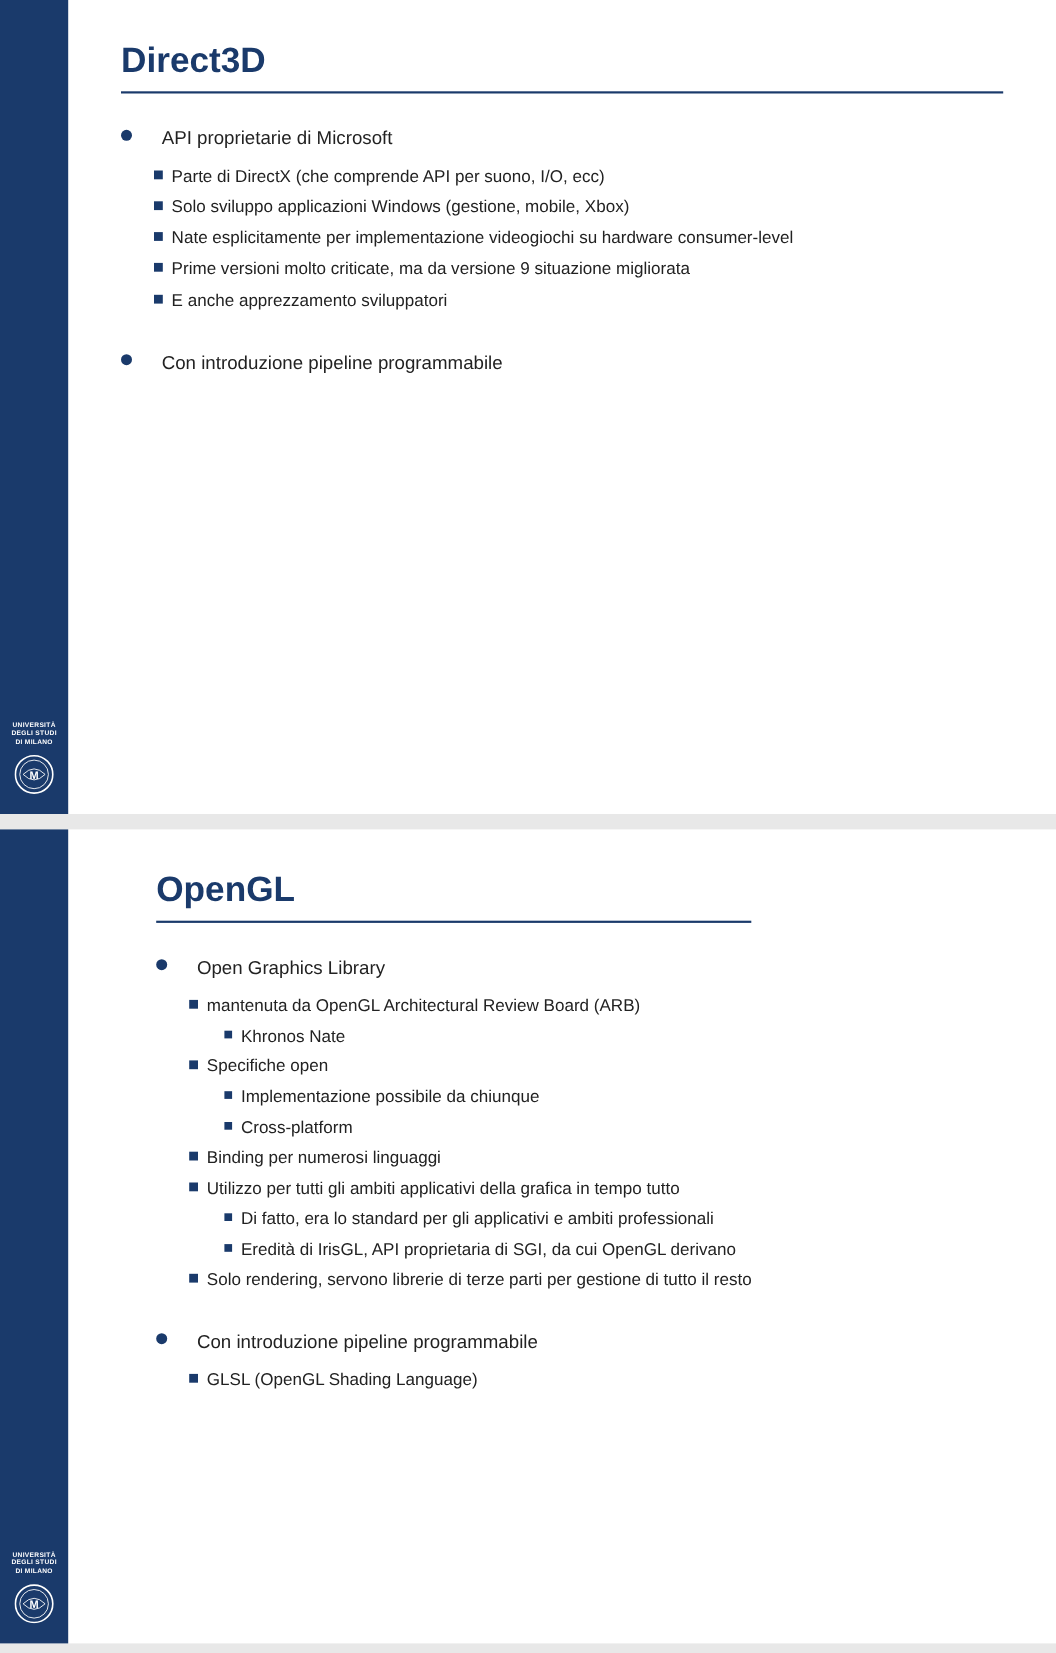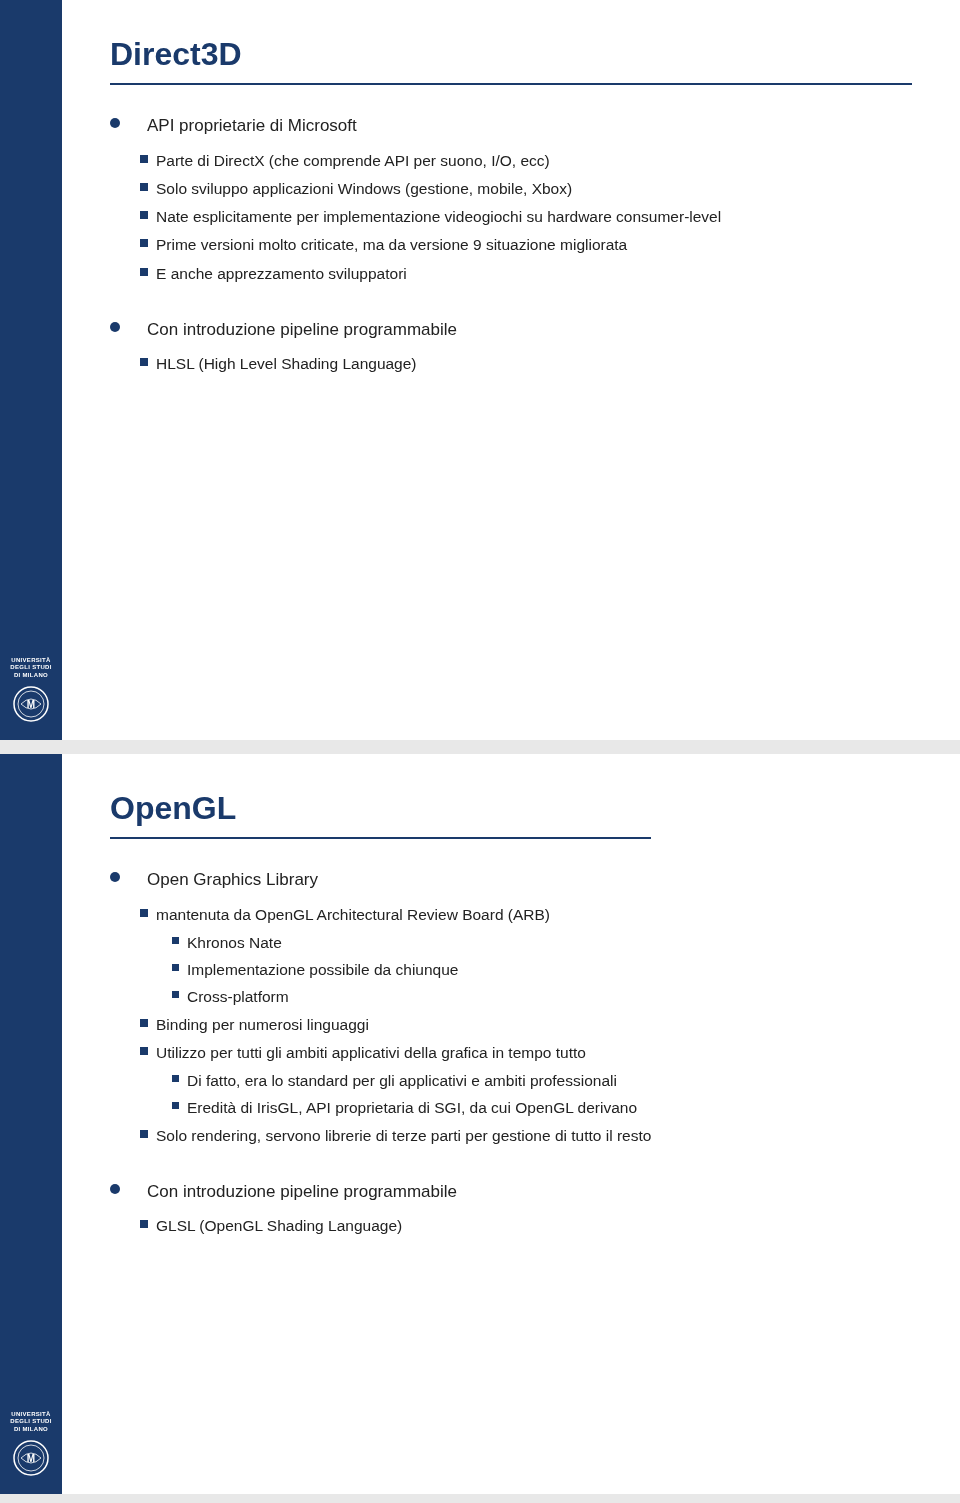--- a/index.html
+++ b/index.html
@@ -134,20 +134,21 @@
       line-height: 1.5;
     }
 
     .section-gap {
       margin-top: 32px;
     }
 
     
     .slide2-content {
       padding: 36px 48px 40px 48px;
+      margin-left: 32px;
     }
 
   </style>
 </head>
 <body>
 
 <div class="slide">
   <div class="slide-sidebar">
     <div class="university-logo">
       <div class="uni-text" style="white-space: pre-line;">UNIVERSITÀ
@@ -191,24 +192,20 @@
     <div class="bullet-l2">
       <div class="bullet-sq"></div>
       <span class="bullet-text-sm">E anche apprezzamento sviluppatori</span>
     </div>
 
     <div class="section-gap"></div>
     <div class="bullet-l1">
       <div class="bullet-dot"></div>
       <span class="bullet-text">Con introduzione pipeline programmabile</span>
     </div>
-    <div class="bullet-l2">
-      <div class="bullet-sq"></div>
-      <span class="bullet-text-sm">HLSL (High Level Shading Language)</span>
-    </div>
   </div>
 </div>
 
 <div style="height: 14px; background: #e8e8e8;"></div>
 
 <div class="slide">
   <div class="slide-sidebar">
     <div class="university-logo">
       <div class="uni-text" style="white-space: pre-line;">UNIVERSITÀ
 DEGLI STUDI
@@ -235,20 +232,24 @@
     <div class="bullet-l2">
       <div class="bullet-sq"></div>
       <span class="bullet-text-sm">mantenuta da OpenGL Architectural Review Board (ARB)</span>
     </div>
 
     <div class="bullet-l3">
       <div class="bullet-sq3"></div>
       <span class="bullet-text-sm">Khronos Nate</span>
     </div>
 
+    <div class="bullet-l2">
+      <div class="bullet-sq"></div>
+      <span class="bullet-text-sm">Specifiche open</span>
+    </div>
 
     <div class="bullet-l3">
       <div class="bullet-sq3"></div>
       <span class="bullet-text-sm">Implementazione possibile da chiunque</span>
     </div>
 
     <div class="bullet-l3">
       <div class="bullet-sq3"></div>
       <span class="bullet-text-sm">Cross-platform</span>
     </div>

